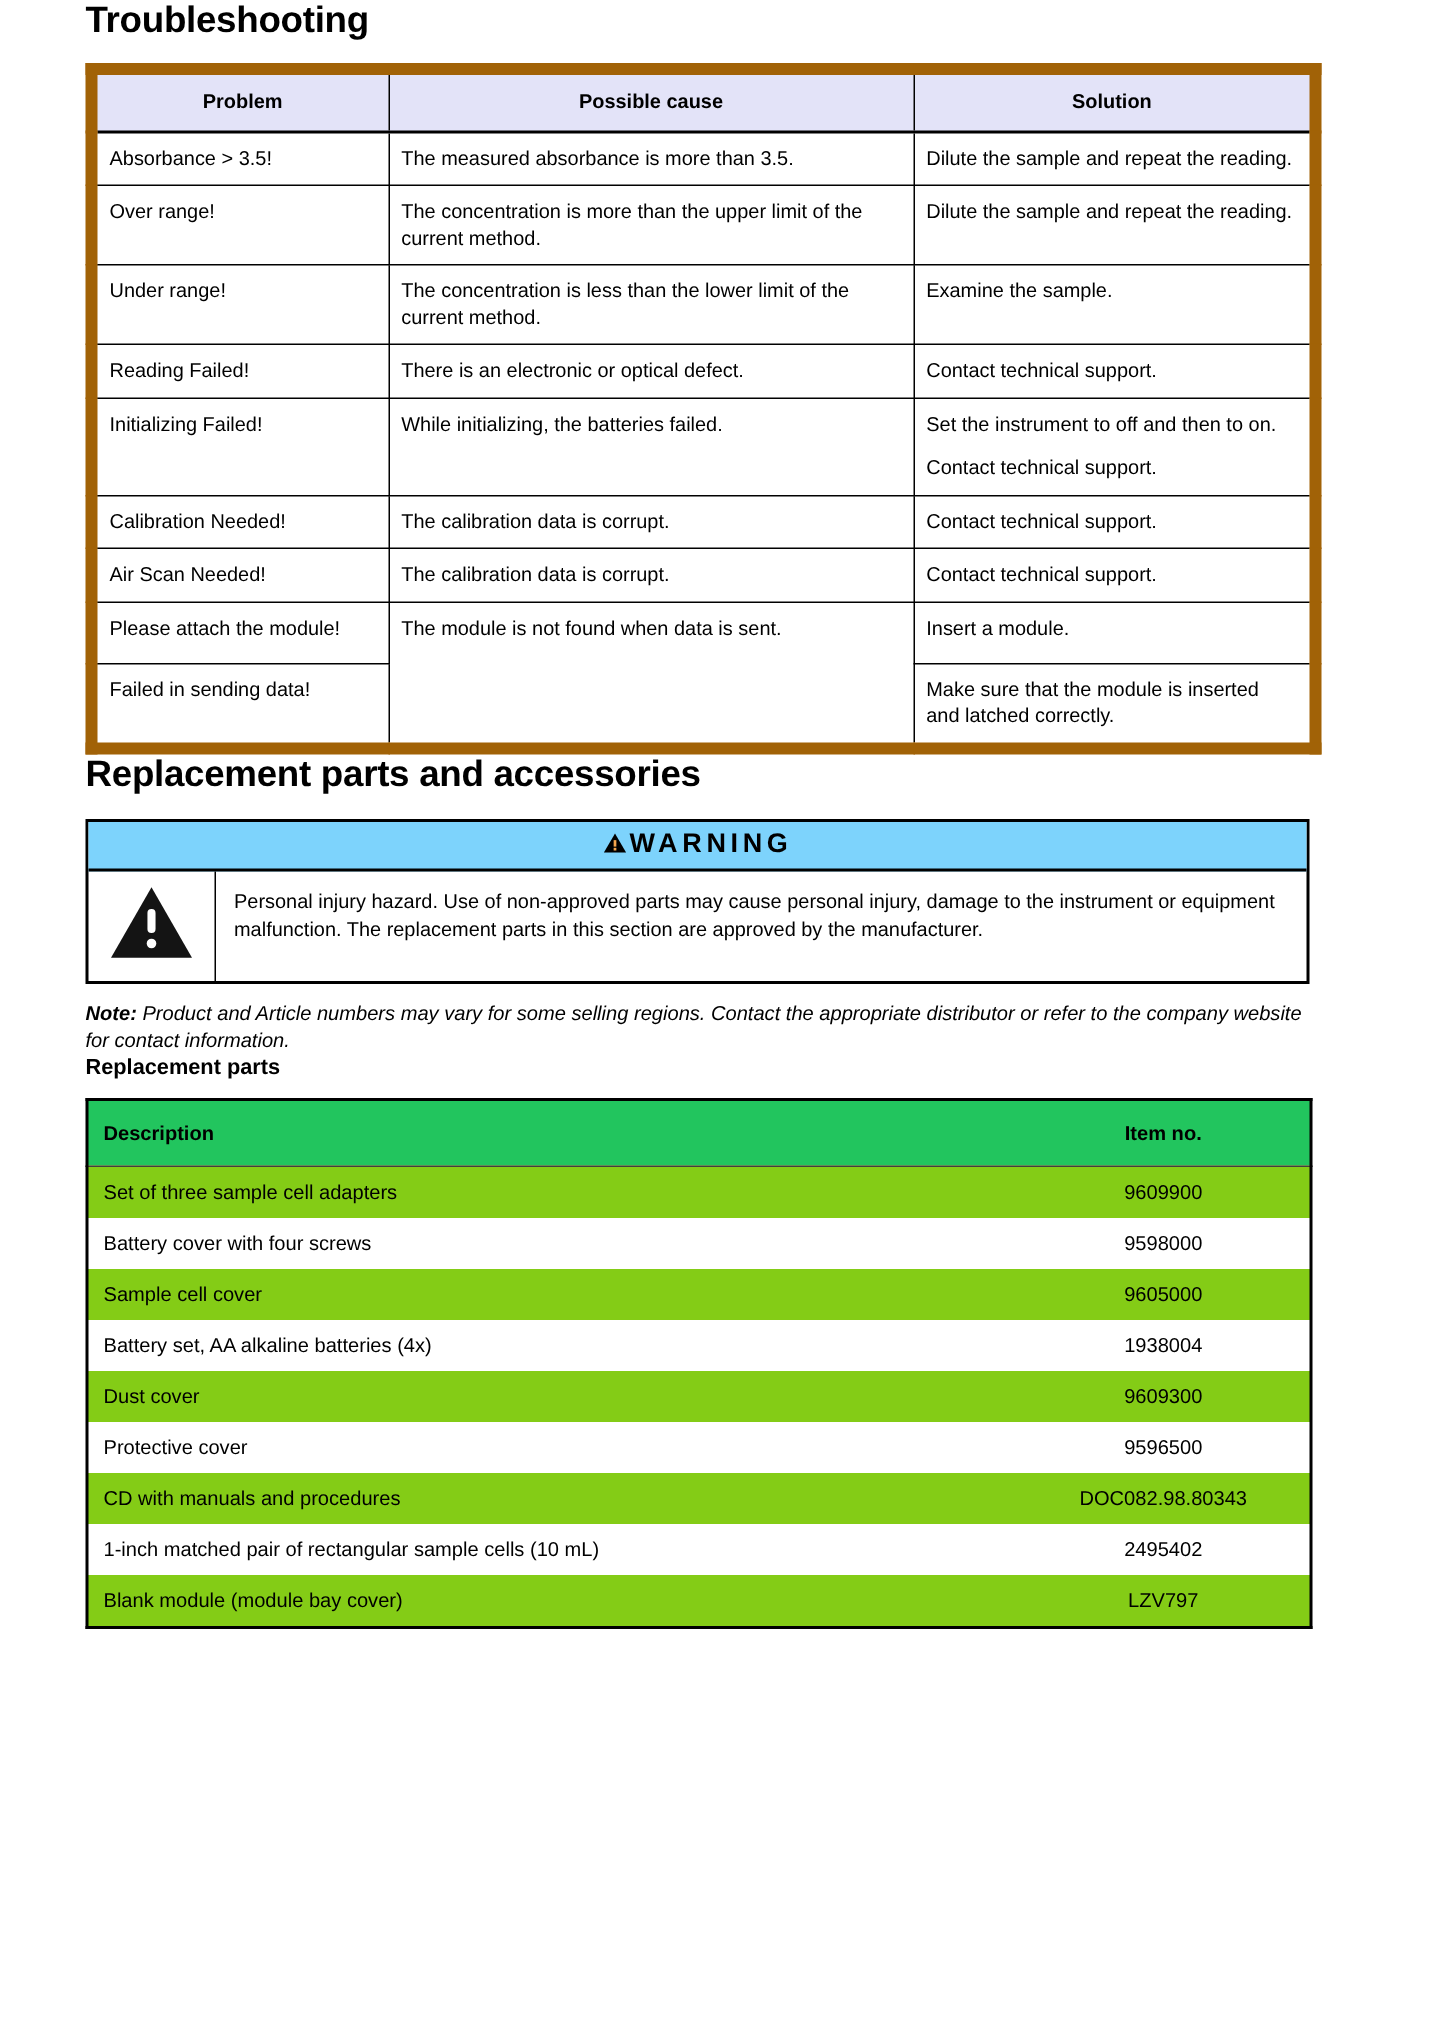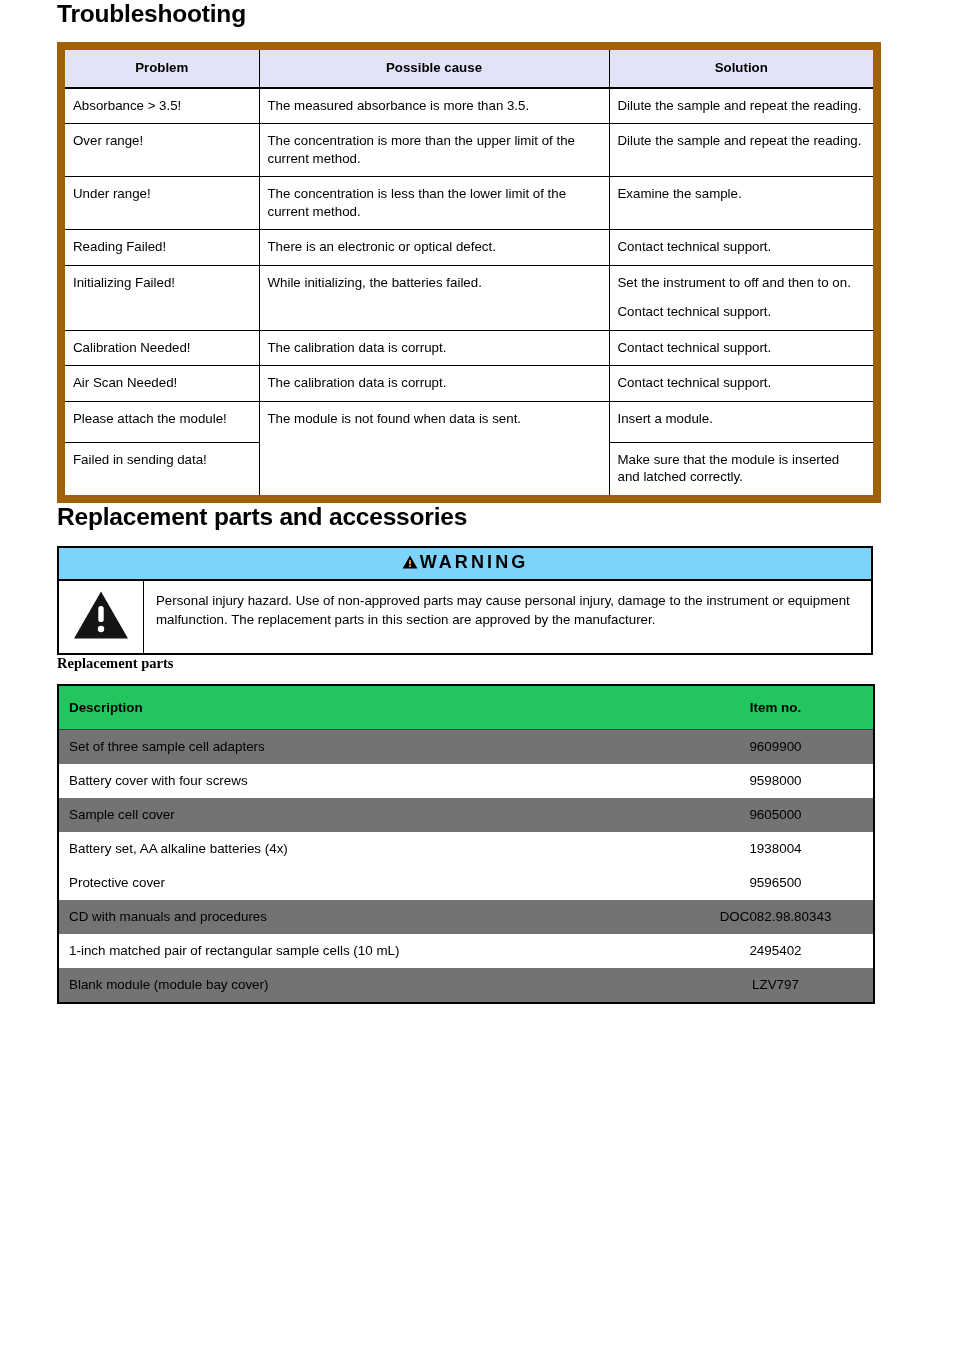--- a/index.html
+++ b/index.html
@@ -31,21 +31,20 @@
     letter-spacing: -0.2px;
   }
   .h1-troubleshooting { padding-top: 44px; }
   .h1-replacement    { padding-top: 13px; }
 
   h2.sub-title {
     font-size: 14.5px;
     font-weight: bold;
     margin: 0;
     padding: 0;
-    font-family: Liberation Serif, serif;
   }
 
   
   table.ts-table {
     border-collapse: collapse;
     width: 816px;
     margin-top: 14px;
     table-layout: fixed;
     border: 8px solid #a16207;
   }
@@ -142,21 +141,21 @@
     background: #22c55e;
     border-bottom: 1px solid #404040;
   }
   table.rp-table th.rp-item { text-align: center; }
   table.rp-table td {
     font-size: 13.4px;
     padding: 9px 10px 10px 10px;
     border: none;
   }
   table.rp-table td.rp-item { text-align: center; }
-  table.rp-table tbody tr.alt td { background: #737373; }
+  table.rp-table tbody tr.alt td { background: #84cc16; }
   .rp-col-desc { width: 620px; }
   .rp-col-item { width: 196px; }
 
   
   .footer {
     position: absolute;
     left: 57px;
     top: 1362px;
     width: 816px;
     border-top: 1.6px solid #000;
@@ -266,20 +265,21 @@
             <polygon points="28,1.5 55,48.5 1,48.5" fill="#141414"></polygon>
             <rect x="25.3" y="16" width="5.4" height="16" rx="2.6" fill="#ffffff"></rect>
             <circle cx="28" cy="39" r="3.2" fill="#ffffff"></circle>
           </svg>
         </span>
       </div>
       <div class="warn-text-cell">Personal injury hazard. Use of non-approved parts may cause personal injury, damage to the instrument or equipment malfunction. The replacement parts in this section are approved by the manufacturer.</div>
     </div>
   </div>
 
+  <div class="note"><b>Note:</b><span> Product and Article numbers may vary for some selling regions. Contact the appropriate distributor or refer to the company website for contact information.</span></div>
 
   <h2 class="sub-title rp-heading">Replacement parts</h2>
 
   <table class="rp-table">
     <colgroup>
       <col class="rp-col-desc">
         <col class="rp-col-item">
     </colgroup>
     <thead>
       <tr>
@@ -297,20 +297,24 @@
         <td class="rp-item">9598000</td>
       </tr>
       <tr class="alt">
         <td>Sample cell cover</td>
         <td class="rp-item">9605000</td>
       </tr>
       <tr>
         <td>Battery set, AA alkaline batteries (4x)</td>
         <td class="rp-item">1938004</td>
       </tr>
+      <tr class="alt">
+        <td>Dust cover</td>
+        <td class="rp-item">9609300</td>
+      </tr>
       <tr>
         <td>Protective cover</td>
         <td class="rp-item">9596500</td>
       </tr>
       <tr class="alt">
         <td>CD with manuals and procedures</td>
         <td class="rp-item">DOC082.98.80343</td>
       </tr>
       <tr>
         <td>1-inch matched pair of rectangular sample cells (10 mL)</td>

